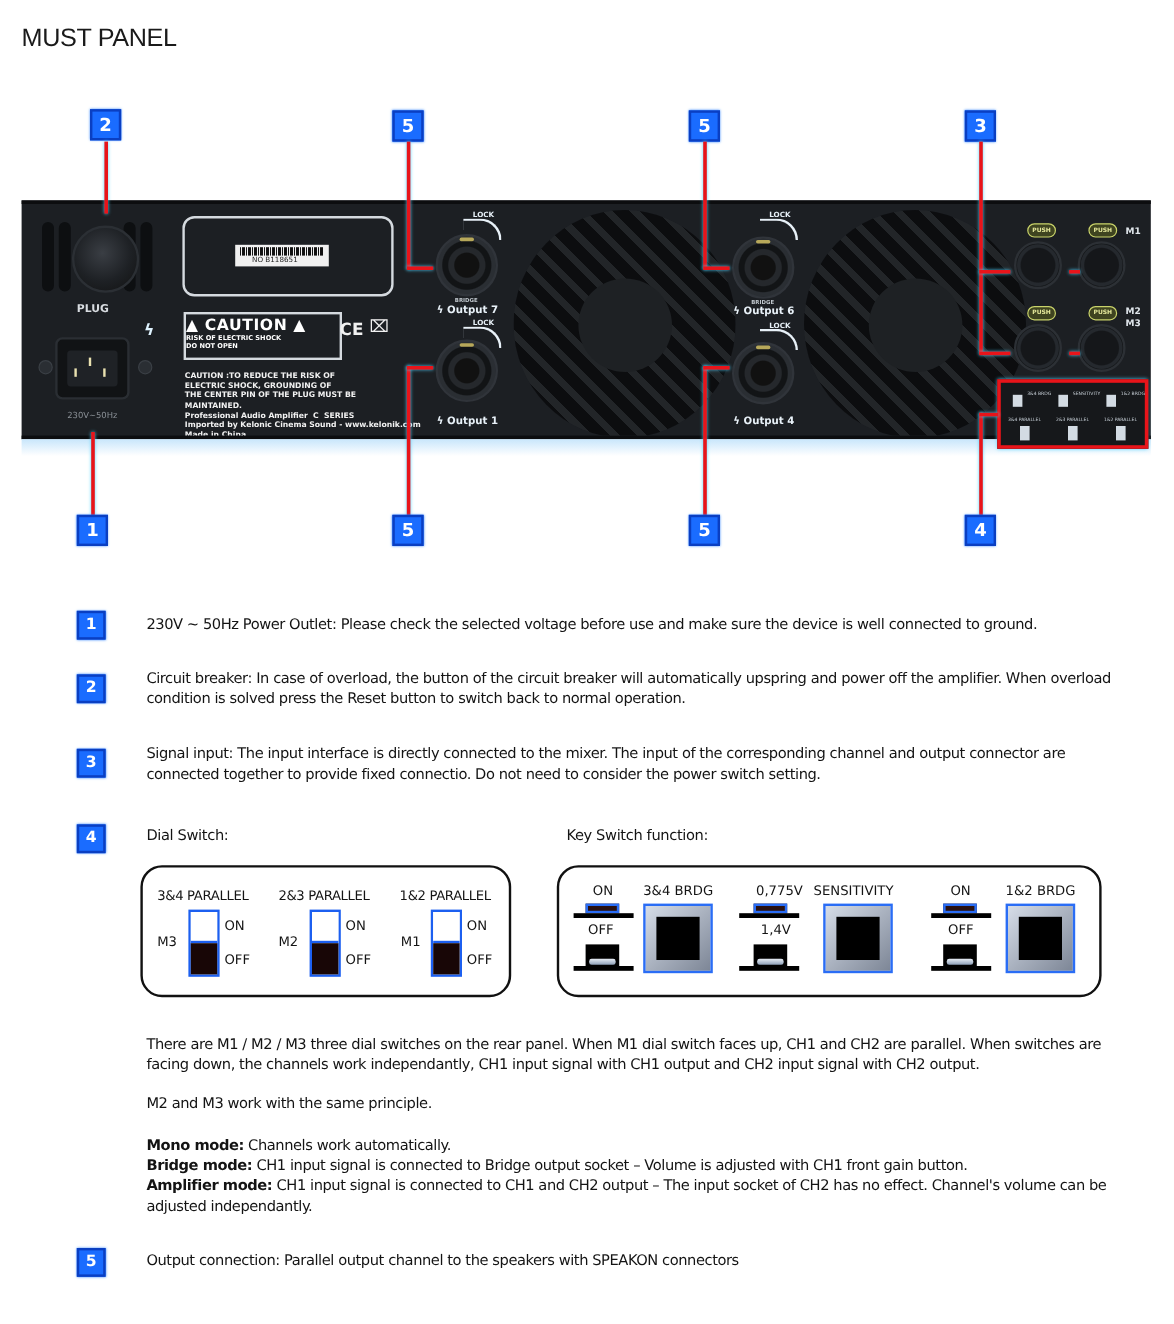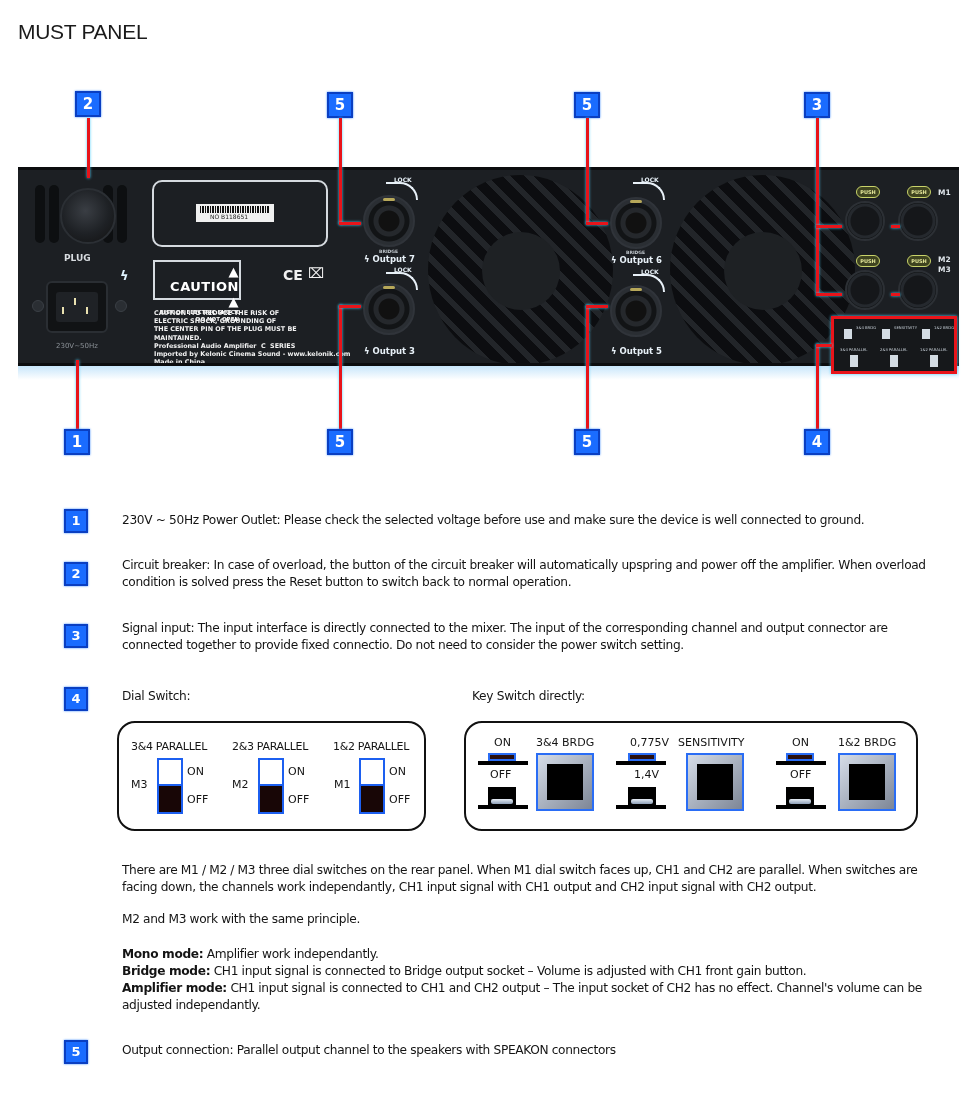--- a/index.html
+++ b/index.html
@@ -28,21 +28,21 @@
   .pin { position: absolute; width: 2px; height: 7px; background: #e9e1b0; }
   .volt-lbl { position: absolute; left: 38px; top: 172px; color: #8a9096; font-size: 7px; }
   .bolt-s { position: absolute; left: 102px; top: 98px; color: #dff3ff; font-size: 13px; font-weight: bold; }
   .screw { position: absolute; width: 12px; height: 12px; border-radius: 50%; background: #2a2e33; border: 1px solid #3a3f45; }
 
   .label-box { position: absolute; left: 134px; top: 10px; width: 176px; height: 67px; border: 2px solid #d5dadf; border-radius: 10px; }
   .barcode { position: absolute; left: 42px; top: 22px; width: 78px; height: 18px; background: #f0f0f0; }
   .barcode-bars { position: absolute; left: 4px; top: 2px; width: 70px; height: 7px; background: repeating-linear-gradient(90deg, #111 0 1px, #f0f0f0 1px 2px, #111 2px 4px, #f0f0f0 4px 5px); }
   .barcode-txt { position: absolute; left: 14px; top: 9px; font-size: 6px; color: #222; }
 
-  .caution { position: absolute; left: 135px; top: 90px; width: 88px; height: 40px; border: 2px solid #d5dadf; color: #fff; text-align: right; }
+  .caution { position: absolute; left: 135px; top: 90px; width: 132px; height: 40px; border: 2px solid #d5dadf; color: #fff; text-align: left; }
   .caution-head { font-size: 13px; font-weight: bold; letter-spacing: 0.5px; margin-top: 2px; }
   .caution-sub { font-size: 5.5px; font-weight: bold; line-height: 7px; }
   .ce { position: absolute; left: 265px; top: 97px; color: #f1f1f1; font-size: 14px; font-weight: bold; }
   .weee { position: absolute; left: 290px; top: 95px; color: #f1f1f1; font-size: 14px; }
   .caution-text { position: absolute; left: 136px; top: 139px; color: #f2f2f2; font-size: 6.4px; font-weight: bold; line-height: 8.2px; white-space: pre; }
 
   .speakon { position: absolute; width: 52px; height: 52px; border-radius: 50%; background: radial-gradient(circle, #111 0 10px, #25282c 11px 15px, #121416 16px 20px, #2a2e33 21px 24px, #1a1c1f 25px); border: 2px solid #30343a; }
   .speakon::after { content: ""; position: absolute; left: 18px; top: 1px; width: 12px; height: 3px; background: #b7a85a; border-radius: 2px; }
   .lock-lbl { position: absolute; color: #e8f1f8; font-size: 6px; font-weight: bold; }
   .lock-arc { position: absolute; width: 32px; height: 18px; border-top: 2px solid #e8f1f8; border-right: 2px solid #e8f1f8; border-radius: 0 18px 0 0; }
@@ -134,34 +134,34 @@
 Made in China</div>
 
   <div class="lock-arc" style="left:368px;top:12px;"></div>
   <div class="lock-lbl" style="left:376px;top:6px;">LOCK</div>
   <div class="speakon" style="left:345px;top:25px;"></div>
   <div class="bridge-small" style="left:361px;top:79px;">BRIDGE</div>
   <div class="out-lbl" style="left:346px;top:84px;">ϟ <span>Output 7</span></div>
   <div class="lock-arc" style="left:368px;top:102px;"></div>
   <div class="lock-lbl" style="left:376px;top:96px;">LOCK</div>
   <div class="speakon" style="left:345px;top:113px;"></div>
-  <div class="out-lbl" style="left:346px;top:176px;">ϟ <span>Output 3</span></div>
+  <div class="out-lbl" style="left:346px;top:176px;">ϟ <span>Output 1</span></div>
 
   <div class="fan" style="left:410px;top:5px;"></div>
   <div class="fan-hub" style="left:464px;top:62px;"></div>
 
   <div class="lock-arc" style="left:615px;top:12px;"></div>
   <div class="lock-lbl" style="left:623px;top:6px;">LOCK</div>
   <div class="speakon" style="left:592px;top:27px;"></div>
   <div class="bridge-small" style="left:608px;top:80px;">BRIDGE</div>
   <div class="out-lbl" style="left:593px;top:85px;">ϟ <span>Output 6</span></div>
   <div class="lock-arc" style="left:615px;top:104px;"></div>
   <div class="lock-lbl" style="left:623px;top:98px;">LOCK</div>
   <div class="speakon" style="left:592px;top:115px;"></div>
-  <div class="out-lbl" style="left:593px;top:176px;">ϟ <span>Output 5</span></div>
+  <div class="out-lbl" style="left:593px;top:176px;">ϟ <span>Output 4</span></div>
 
   <div class="fan" style="left:652px;top:5px;"></div>
   <div class="fan-hub" style="left:706px;top:62px;"></div>
 
   <div class="push" style="left:838px;top:16px;">PUSH</div>
   <div class="push" style="left:889px;top:16px;">PUSH</div>
   <div class="xlr" style="left:827px;top:31px;"></div>
   <div class="xlr" style="left:880px;top:31px;"></div>
   <div class="m-lbl" style="left:920px;top:18px;">M1</div>
   <div class="push" style="left:838px;top:85px;">PUSH</div>
@@ -222,21 +222,21 @@
 <div class="desc" style="top:512px;width:820px;">230V ~ 50Hz Power Outlet: Please check the selected voltage before use and make sure the device is well connected to ground.</div>
 
 <div class="badge" style="left:64px;top:562px;width:24px;height:24px;font-size:13px;line-height:20px;">2</div>
 <div class="desc" style="top:557px;width:822px;">Circuit breaker: In case of overload, the button of the circuit breaker will automatically upspring and power off the amplifier. When overload condition is solved press the Reset button to switch back to normal operation.</div>
 
 <div class="badge" style="left:64px;top:624px;width:24px;height:24px;font-size:13px;line-height:20px;">3</div>
 <div class="desc" style="top:620px;width:820px;">Signal input: The input interface is directly connected to the mixer. The input of the corresponding channel and output connector are connected together to provide fixed connectio. Do not need to consider the power switch setting.</div>
 
 <div class="badge" style="left:64px;top:687px;width:24px;height:24px;font-size:13px;line-height:20px;">4</div>
 <div class="sub-title" style="left:122px;top:689px;">Dial Switch:</div>
-<div class="sub-title" style="left:472px;top:689px;">Key Switch directly:</div>
+<div class="sub-title" style="left:472px;top:689px;">Key Switch function:</div>
 
 <div class="frame" style="left:117px;top:721px;width:309px;height:110px;">
   <div>
     <div class="sw-head" style="left:12px;top:17px;">3&amp;4 PARALLEL</div>
     <div class="sw-lbl" style="left:12px;top:55px;">M3</div>
     <div class="dip" style="left:38px;top:35px;">
         <div class="dip-top"></div>
         <div class="dip-bot"></div>
       </div>
     <div class="sw-lbl" style="left:68px;top:42px;">ON</div>
@@ -302,18 +302,18 @@
     <div class="sw-lbl" style="left:372px;top:13px;">1&amp;2 BRDG</div>
     <div class="key" style="left:372px;top:30px;">
         <div class="key-inner"></div>
       </div>
   </div>
 </div>
 
 <div class="desc" style="top:862px;width:820px;">There are M1 / M2 / M3 three dial switches on the rear panel. When M1 dial switch faces up, CH1 and CH2 are parallel. When switches are facing down, the channels work independantly, CH1 input signal with CH1 output and CH2 input signal with CH2 output.</div>
 <div class="desc" style="top:911px;width:820px;">M2 and M3 work with the same principle.</div>
 
-<div class="desc" style="top:946px;width:820px;"><b>Mono mode:</b><span> Amplifier work independantly.</span></div>
+<div class="desc" style="top:946px;width:820px;"><b>Mono mode:</b><span> Channels work automatically.</span></div>
 <div class="desc" style="top:963px;width:820px;"><b>Bridge mode:</b><span> CH1 input signal is connected to Bridge output socket – Volume is adjusted with CH1 front gain button.</span></div>
 <div class="desc" style="top:980px;width:820px;"><b>Amplifier mode:</b><span> CH1 input signal is connected to CH1 and CH2 output – The input socket of CH2 has no effect. Channel's volume can be adjusted independantly.</span></div>
 
 <div class="badge" style="left:64px;top:1040px;width:24px;height:24px;font-size:13px;line-height:20px;">5</div>
 <div class="desc" style="top:1042px;width:820px;">Output connection: Parallel output channel to the speakers with SPEAKON connectors</div>
 
 </body></html>

